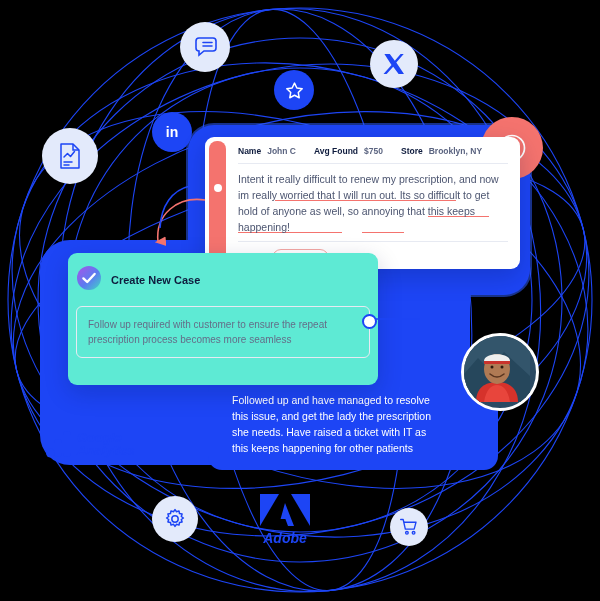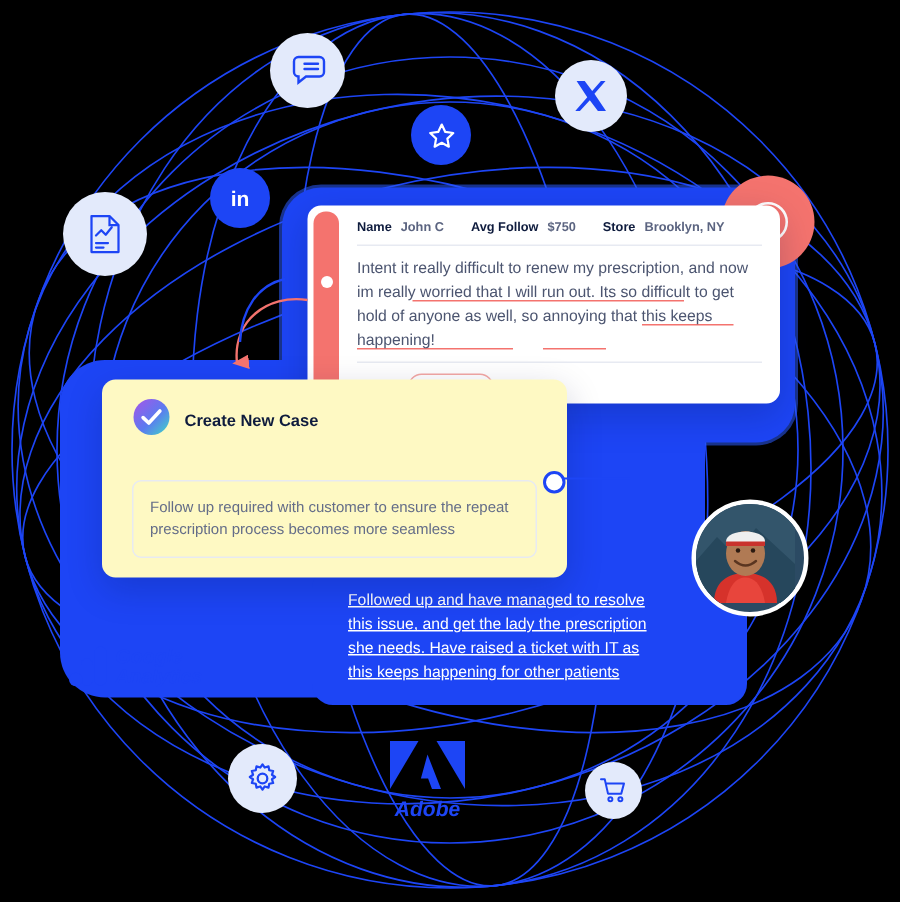--- a/index.html
+++ b/index.html
@@ -78,42 +78,42 @@
   }
   .intent-k{font-size:8.5px;font-weight:bold;color:#0E1B3D;}
   .pill{
     border:1px solid #F4A8A4;border-radius:20px;
     color:#F4736E;font-size:8.5px;padding:3px 16px;
   }
 
   
   .case-card{
     position:absolute;left:68px;top:253px;width:310px;height:132px;
-    background:#fef9c3;border-radius:9px;z-index:8;
+    background:#5eead4;border-radius:9px;z-index:8;
     box-shadow:0 8px 24px rgba(6,18,70,.20);
-    padding:12px 20px;box-sizing:border-box;
+    padding:12px 8px;box-sizing:border-box;
   }
   .case-head{display:flex;align-items:center;gap:9px;}
   .case-title{font-size:11px;font-weight:bold;color:#0E1B3D;}
   .case-meta{
     display:flex;gap:22px;font-size:8px;margin-top:14px;
   }
   .case-meta b{color:#0E1B3D;}
   .case-meta span{color:#6B7490;}
   .note{
-    margin-top:24px;border:1px solid #E7EAF2;border-radius:6px;
+    margin-top:11px;border:1px solid #E7EAF2;border-radius:6px;
     padding:10px 11px;font-size:10px;line-height:15px;color:#646D88;
   }
 
   
   .reply{
     position:absolute;left:208px;top:378px;width:290px;height:92px;
     background:#1D45F5;border-radius:14px;z-index:7;
     padding:14px 60px 12px 24px;box-sizing:border-box;
-    color:#ffffff;font-size:10.5px;line-height:16px;text-decoration:underline;
+    color:#ffffff;font-size:10.5px;line-height:16px;
   }
 
   
   .avatar{
     position:absolute;left:461px;top:333px;width:72px;height:72px;
     border-radius:50%;border:3px solid #ffffff;z-index:9;overflow:hidden;
     background:#2B4A63;
   }
 
   
@@ -160,21 +160,21 @@
 
   <div class="survey-card">
     <div class="survey-bar">
       <div class="node"></div>
     </div>
     <div class="survey-body">
 
       <div class="meta-row">
         <span class="meta-k">Name</span>
         <span class="meta-v">John C</span>
-        <span class="meta-k">Avg Follow</span>
+        <span class="meta-k">Avg Found</span>
         <span class="meta-v">$750</span>
         <span class="meta-k">Store</span>
         <span class="meta-v">Brooklyn, NY</span>
       </div>
 
       <div class="quote" id="quoteHost"><span>Intent it </span><span class="u">really difficult to renew my prescription,</span><span> and now im really worried that I will run out. Its so </span><span class="u">difficult to get hold of anyone as well</span><span>, so </span><span class="u">annoying</span><span> that this keeps happening!</span></div>
 
       <div class="intent-row">
         <span class="intent-k">Intent</span>
         <span class="pill">Churn</span>
@@ -242,21 +242,21 @@
       <path d="M2.4 2 h5.4 l5 6.7 L18.6 2 h3.1 l-7.4 8.5 L22 22 h-5.4 l-5.4-7.2 L4.6 22 H1.5 l8-9.1 z"></path>
     </svg>
   </div>
 
   <div class="badge badge-blue" style="left:274px;top:70px;width:40px;height:40px;">
     <svg width="21" height="21" viewBox="0 0 24 24" fill="none" stroke="#ffffff" stroke-width="1.7" stroke-linejoin="round">
       <path d="M12 3.5 l2.7 5.6 6.1 .8 -4.5 4.3 1.1 6.1 -5.4-2.9 -5.4 2.9 1.1-6.1 -4.5-4.3 6.1-.8 z"></path>
     </svg>
   </div>
 
-  <div class="badge badge-blue" style="left:140px;top:112px;width:40px;height:40px;">
+  <div class="badge badge-blue" style="left:152px;top:112px;width:40px;height:40px;">
     <span style="color:#fff;font-size:14px;font-weight:bold;font-family:'Liberation Sans',sans-serif;">in</span>
   </div>
 
   <div class="badge badge-light" style="left:42px;top:128px;width:56px;height:56px;">
     <svg width="28" height="30" viewBox="0 0 28 30" fill="none" stroke="#1D45F5" stroke-width="1.5">
       <path d="M5 3 h12 l6 6 v18 h-18 z" stroke-linejoin="round"></path>
       <path d="M17 3 v6 h6"></path>
       <path d="M8 16 l3.5-3.5 3 3 4-5" stroke-linecap="round" stroke-linejoin="round"></path>
       <path d="M8 21 h8 M8 24 h5" stroke-linecap="round"></path>
     </svg>

